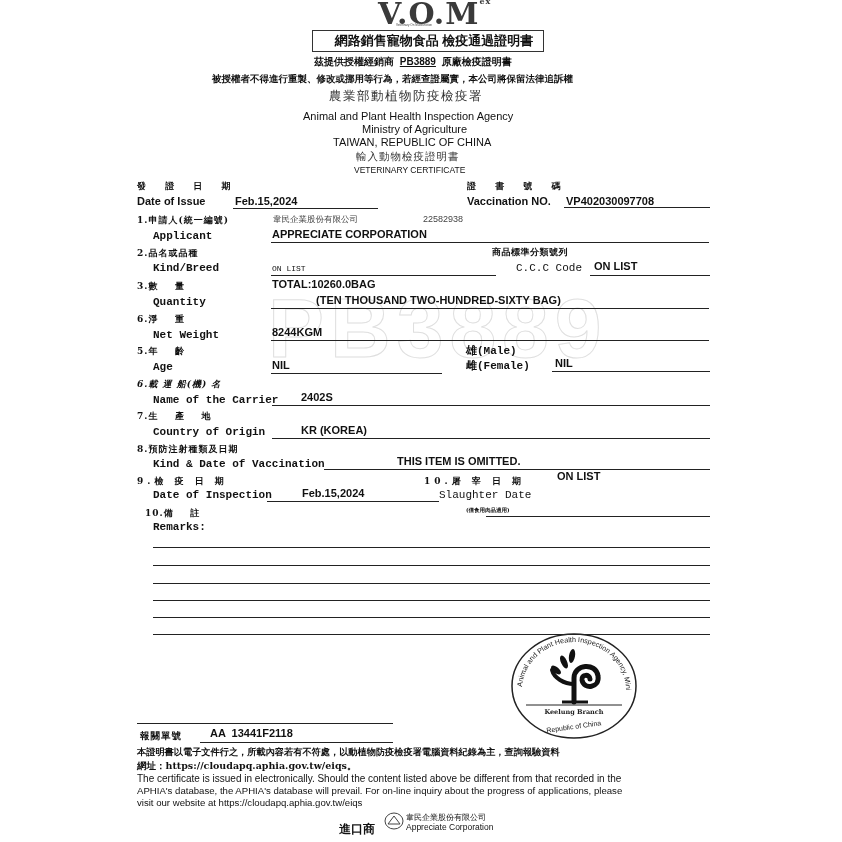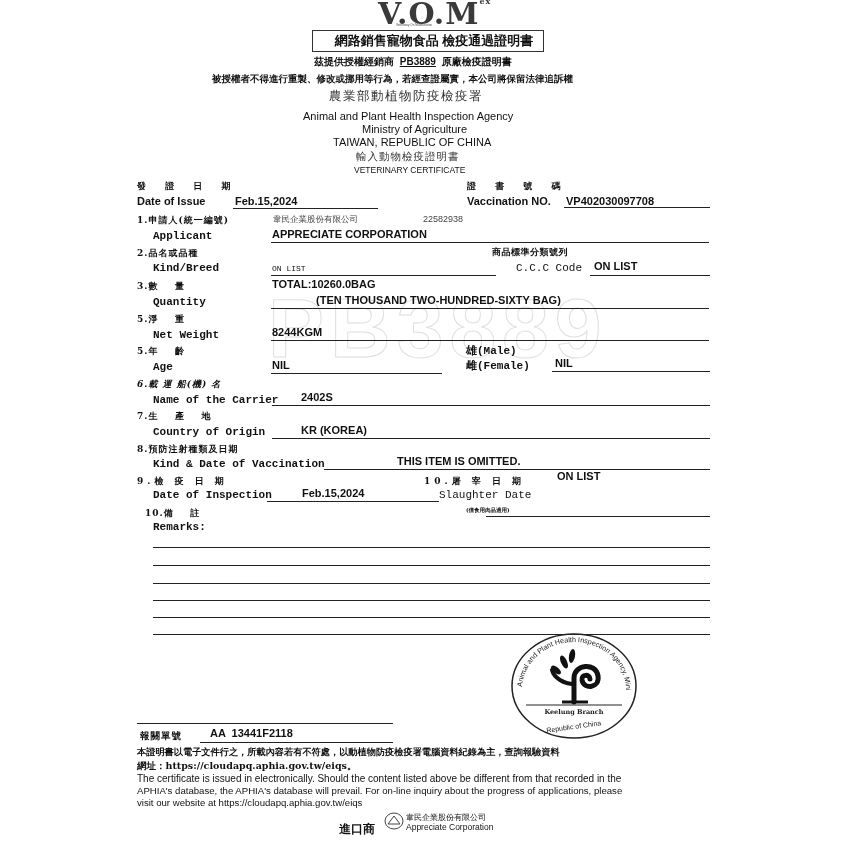--- a/index.html
+++ b/index.html
@@ -68,21 +68,21 @@
 <div class="abs en-label" style="left:516px;top:262px;font-weight:normal;">C.C.C Code</div>
 <div class="abs val" style="left:594px;top:260px;">ON LIST</div>
 <div class="line" style="left:590px;top:275px;width:120px;"></div>
 
 <div class="abs zh-label" style="left:137px;top:280px;white-space:pre;">3.數    量</div>
 <div class="abs en-label" style="left:153px;top:296px;">Quantity</div>
 <div class="abs val" style="left:272px;top:278px;">TOTAL:10260.0BAG</div>
 <div class="abs val" style="left:272px;top:294px;margin-left:44px;">(TEN THOUSAND TWO-HUNDRED-SIXTY BAG)</div>
 <div class="line" style="left:271px;top:308px;width:438px;"></div>
 
-<div class="abs zh-label" style="left:137px;top:313px;white-space:pre;">5.淨    重</div>
+<div class="abs zh-label" style="left:137px;top:313px;white-space:pre;">6.淨    重</div>
 <div class="abs en-label" style="left:153px;top:329px;">Net Weight</div>
 <div class="abs val" style="left:272px;top:326px;">8244KGM</div>
 <div class="line" style="left:271px;top:340px;width:438px;"></div>
 
 <div class="abs zh-label" style="left:137px;top:345px;white-space:pre;">5.年    齡</div>
 <div class="abs en-label" style="left:153px;top:361px;">Age</div>
 <div class="abs val" style="left:272px;top:359px;">NIL</div>
 <div class="line" style="left:271px;top:373px;width:171px;"></div>
 <div class="abs en-label" style="left:466px;top:343px;">雄(Male)</div>
 <div class="abs en-label" style="left:466px;top:358px;">雌(Female)</div>

